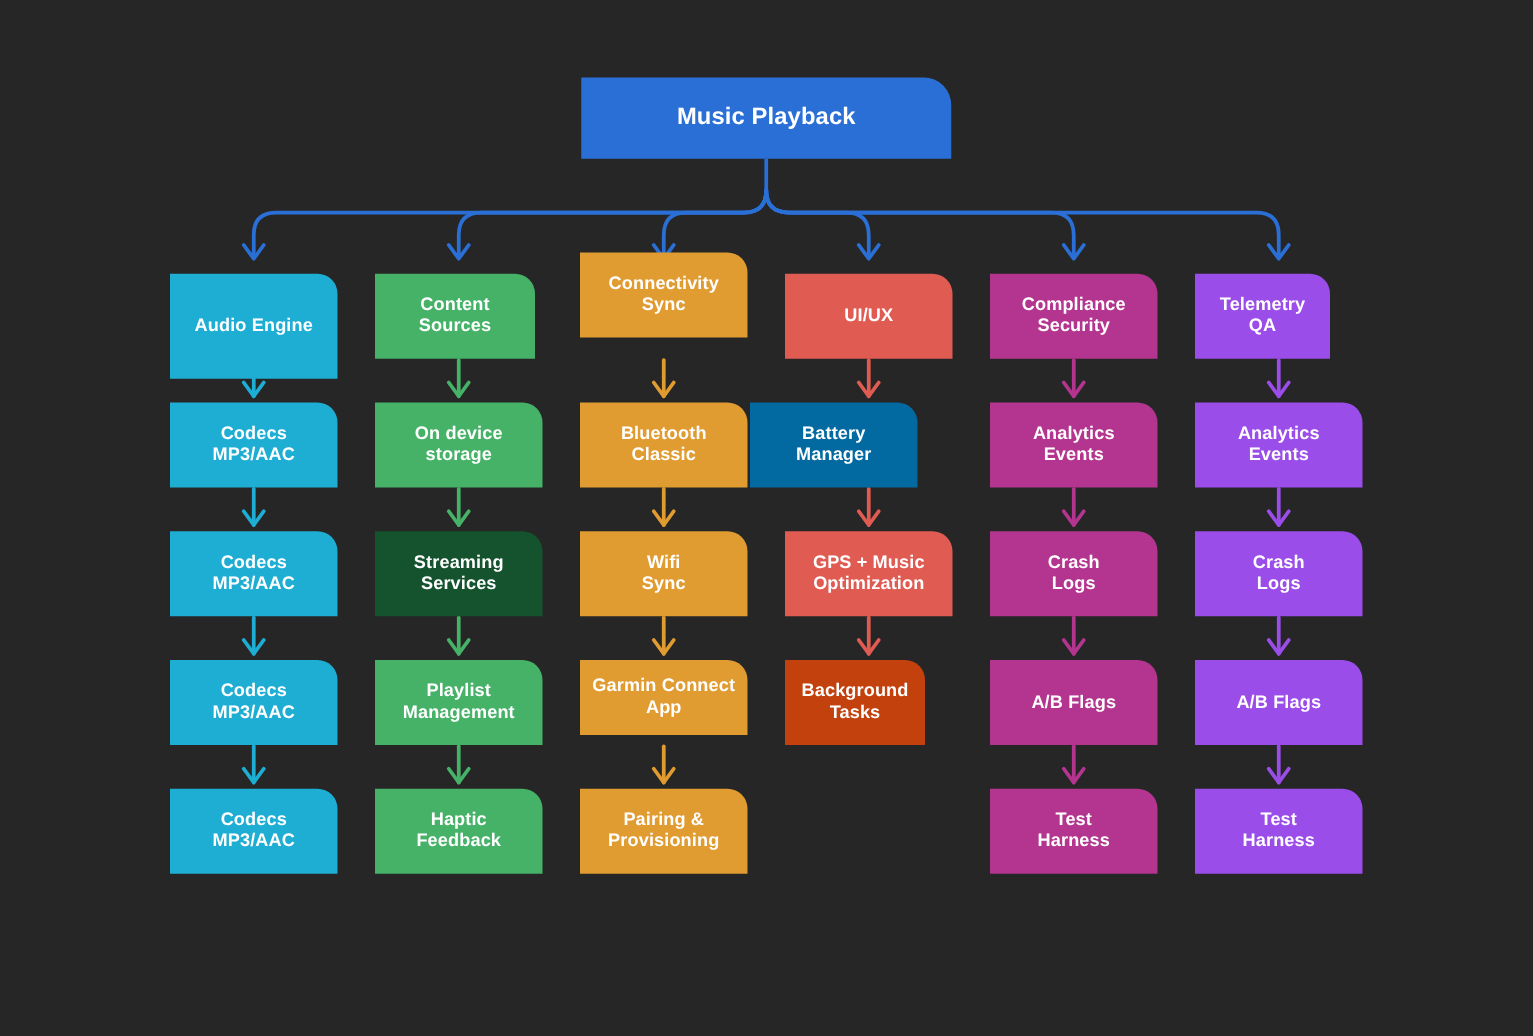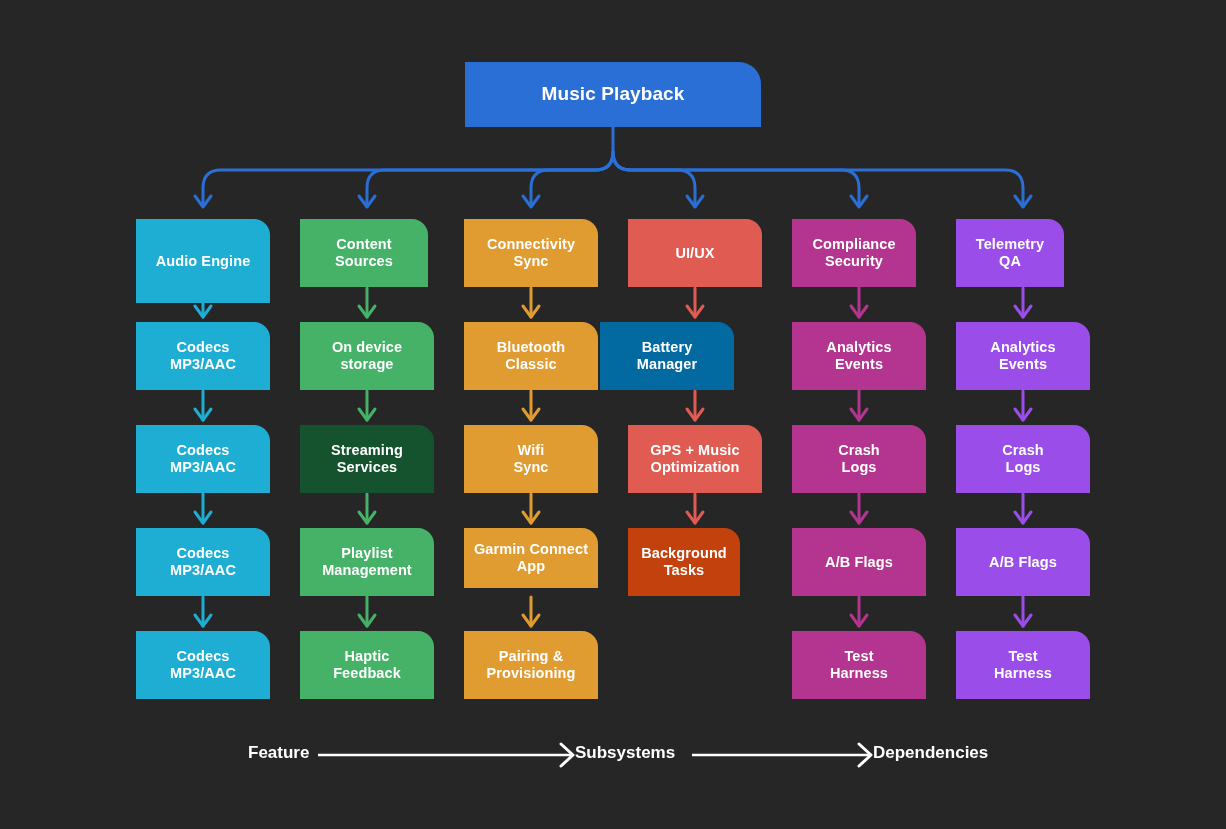--- a/index.html
+++ b/index.html
@@ -152,64 +152,51 @@
       <div class="node col" style="left: 300px; top: 219px; width: 128px; height: 68px; background: rgb(69, 178, 104);">Content
 Sources</div>
       <div class="node col" style="left: 300px; top: 322px; width: 134px; height: 68px; background: rgb(69, 178, 104);">On device
 storage</div>
       <div class="node col" style="left: 300px; top: 425px; width: 134px; height: 68px; background: #14532d;">Streaming
 Services</div>
       <div class="node col" style="left: 300px; top: 528px; width: 134px; height: 68px; background: rgb(69, 178, 104);">Playlist
 Management</div>
       <div class="node col" style="left: 300px; top: 631px; width: 134px; height: 68px; background: rgb(69, 178, 104);">Haptic
 Feedback</div>
-      <div class="node col" style="left: 464px; top: 219px; width: 134px; height: 68px; background: rgb(224, 155, 49);">Connectivity
+      <div class="node col" style="left: 464px; top: 202px; width: 134px; height: 68px; background: rgb(224, 155, 49);">Connectivity
 Sync</div>
       <div class="node col" style="left: 464px; top: 322px; width: 134px; height: 68px; background: rgb(224, 155, 49);">Bluetooth
 Classic</div>
       <div class="node col" style="left: 464px; top: 425px; width: 134px; height: 68px; background: rgb(224, 155, 49);">Wifi
 Sync</div>
       <div class="node col" style="left: 464px; top: 528px; width: 134px; height: 60px; background: rgb(224, 155, 49);">Garmin Connect
 App</div>
       <div class="node col" style="left: 464px; top: 631px; width: 134px; height: 68px; background: rgb(224, 155, 49);">Pairing &amp;
 Provisioning</div>
       <div class="node col" style="left: 628px; top: 219px; width: 134px; height: 68px; background: rgb(224, 91, 82);">UI/UX</div>
       <div class="node col" style="left: 600px; top: 322px; width: 134px; height: 68px; background: #0369a1;">Battery
 Manager</div>
       <div class="node col" style="left: 628px; top: 425px; width: 134px; height: 68px; background: rgb(224, 91, 82);">GPS + Music
 Optimization</div>
       <div class="node col" style="left: 628px; top: 528px; width: 112px; height: 68px; background: #c2410c;">Background
 Tasks</div>
-      <div class="node col" style="left: 792px; top: 219px; width: 124px; height: 68px; background: rgb(179, 53, 143);">Compliance
+      <div class="node col" style="left: 792px; top: 219px; width: 134px; height: 68px; background: rgb(179, 53, 143);">Compliance
 Security</div>
       <div class="node col" style="left: 792px; top: 322px; width: 134px; height: 68px; background: rgb(179, 53, 143);">Analytics
 Events</div>
       <div class="node col" style="left: 792px; top: 425px; width: 134px; height: 68px; background: rgb(179, 53, 143);">Crash
 Logs</div>
       <div class="node col" style="left: 792px; top: 528px; width: 134px; height: 68px; background: rgb(179, 53, 143);">A/B Flags</div>
       <div class="node col" style="left: 792px; top: 631px; width: 134px; height: 68px; background: rgb(179, 53, 143);">Test
 Harness</div>
       <div class="node col" style="left: 956px; top: 219px; width: 108px; height: 68px; background: rgb(155, 77, 234);">Telemetry
 QA</div>
       <div class="node col" style="left: 956px; top: 322px; width: 134px; height: 68px; background: rgb(155, 77, 234);">Analytics
 Events</div>
       <div class="node col" style="left: 956px; top: 425px; width: 134px; height: 68px; background: rgb(155, 77, 234);">Crash
 Logs</div>
       <div class="node col" style="left: 956px; top: 528px; width: 134px; height: 68px; background: rgb(155, 77, 234);">A/B Flags</div>
       <div class="node col" style="left: 956px; top: 631px; width: 134px; height: 68px; background: rgb(155, 77, 234);">Test
 Harness</div>
     </div>
 
-  <div class="legend">
-    <svg id="legend-svg" viewBox="0 0 1226 48" xmlns="http://www.w3.org/2000/svg">
-        <path d="M 318 22 L 573 22" stroke="#ffffff" stroke-width="2.5" fill="none"></path>
-        <path d="M 561 11 L 573 22 L 561 33" stroke="#ffffff" stroke-width="3" fill="none" stroke-linecap="round" stroke-linejoin="round"></path>
-        <path d="M 692 22 L 871 22" stroke="#ffffff" stroke-width="2.5" fill="none"></path>
-        <path d="M 859 11 L 871 22 L 859 33" stroke="#ffffff" stroke-width="3" fill="none" stroke-linecap="round" stroke-linejoin="round"></path>
-      </svg>
-    <div id="legend-labels">
-        <div class="legend-label" style="left: 248px;">Feature</div>
-        <div class="legend-label" style="left: 575px;">Subsystems</div>
-        <div class="legend-label" style="left: 873px;">Dependencies</div>
-      </div>
-  </div>
 
 </div>
 
 </body></html>

